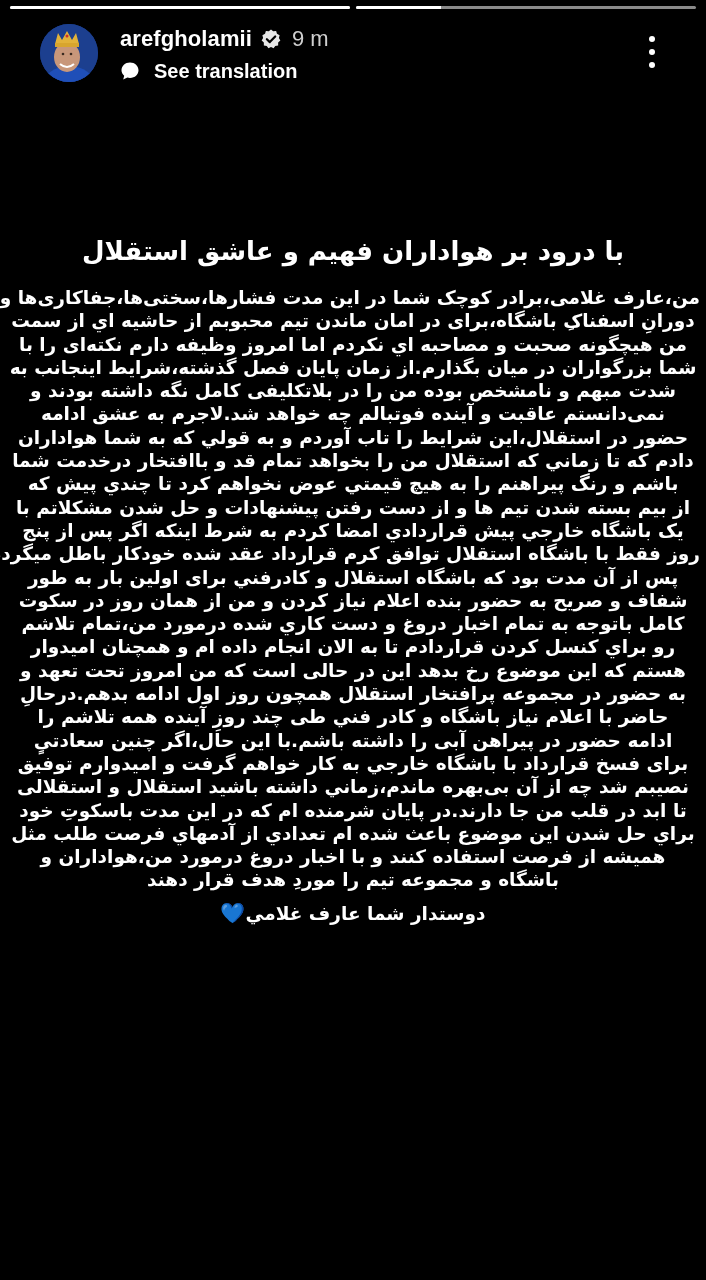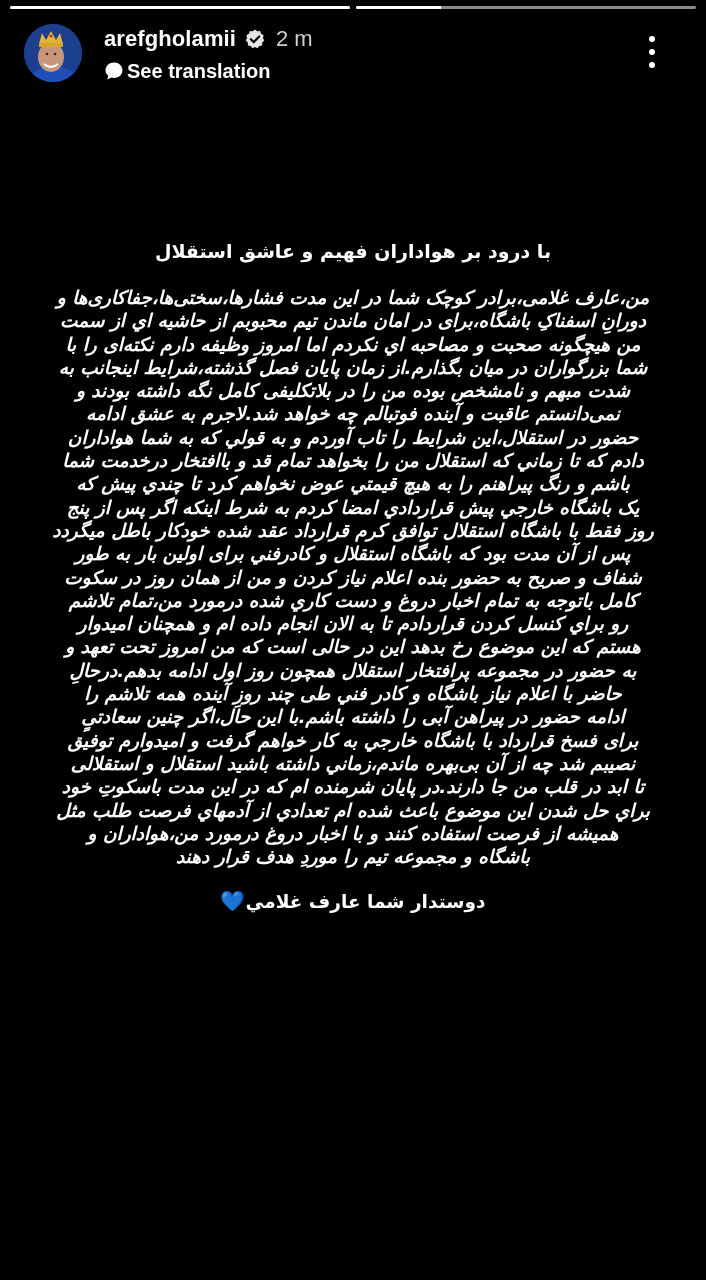--- a/index.html
+++ b/index.html
@@ -33,21 +33,21 @@
       overflow: hidden;
     }
     .progress-fill {
       position: absolute;
       left: 0; top: 0; bottom: 0;
       background: #ffffff;
     }
     .header {
       position: absolute;
       top: 24px;
-      left: 24px;
+      left: 40px;
       right: 20px;
       height: 60px;
     }
     .avatar {
       position: absolute;
       left: 0;
       top: 0;
       width: 58px;
       height: 58px;
       border-radius: 50%;
@@ -81,21 +81,21 @@
       font-size: 22px;
       color: #cfcfcf;
       margin-left: 2px;
     }
     .translate-line {
       position: absolute;
       left: 80px;
       top: 34px;
       display: flex;
       align-items: center;
-      gap: 3px;
+      gap: 14px;
       height: 26px;
     }
     .translate-icon { width: 20px; height: 20px; display: inline-block; }
     .translate-label {
       font-family: "Liberation Sans", sans-serif;
       font-weight: bold;
       font-size: 20px;
       color: #ffffff;
     }
     .more-button {
@@ -122,36 +122,35 @@
       top: 238px;
       left: 6px;
       width: 694px;
       direction: rtl;
       text-align: center;
       font-family: "DejaVu Sans", sans-serif;
       font-weight: bold;
       color: #ffffff;
     }
     .greeting {
-      font-size: 19px;
+      font-size: 26px;
       line-height: 26px;
       margin: 0 0 22px 0;
     }
     .body-lines {
       font-size: 18.5px;
       line-height: 23.3px;
       margin: 0;
     }
     .body-lines div {
       white-space: nowrap;
       text-align: center;
-      font-style: italic;
     }
     .signature {
-      margin-top: 20px;
+      margin-top: 8px;
       font-size: 18.5px;
       line-height: 26px;
     }
     .heart {
       color: #3a86ff;
       font-size: 20px;
     }
   </style>
 </head>
 <body>
@@ -181,21 +180,21 @@
   </div>
 
   <div class="user-line">
     <span class="username">arefgholamii</span>
     <span class="verified">
       <svg width="22" height="22" viewBox="0 0 24 24">
         <path d="M12 1.5 L14.4 3.6 L17.6 3.2 L18.5 6.3 L21.4 7.8 L20.6 10.9 L22.2 13.7 L19.8 15.8 L19.8 19 L16.6 19.5 L14.8 22.2 L12 20.8 L9.2 22.2 L7.4 19.5 L4.2 19 L4.2 15.8 L1.8 13.7 L3.4 10.9 L2.6 7.8 L5.5 6.3 L6.4 3.2 L9.6 3.6 Z" fill="#e6e6e6"></path>
         <path d="M7.5 12.3 L10.7 15.4 L16.6 9.2" stroke="#000000" stroke-width="2.4" fill="none" stroke-linecap="round" stroke-linejoin="round"></path>
       </svg>
     </span>
-    <span class="time">2 m</span>
+    <span class="time">9 m</span>
   </div>
 
   <div class="translate-line">
     <span class="translate-icon">
       <svg width="20" height="20" viewBox="0 0 20 20">
         <path d="M10 1.5 C14.9 1.5 18.5 4.9 18.5 9.3 C18.5 13.7 14.9 17 10 17 C9.1 17 8.2 16.9 7.4 16.6 L3.2 18.6 L4.2 14.8 C2.5 13.4 1.5 11.5 1.5 9.3 C1.5 4.9 5.1 1.5 10 1.5 Z" fill="#ffffff"></path>
       </svg>
     </span>
     <span class="translate-label">See translation</span>
   </div>
@@ -212,20 +211,21 @@
   <div class="body-lines" id="body-lines">
       <div>من،عارف غلامی،برادر کوچک شما در این مدت فشارها،سختی‌ها،جفاکاری‌ها و</div>
       <div>دورانِ اسفناکِ باشگاه،برای در امان ماندن تیم محبوبم از حاشیه اي از سمت</div>
       <div>من هیچگونه صحبت و مصاحبه اي نکردم اما امروز وظیفه دارم نکته‌ای را با</div>
       <div>شما بزرگواران در میان بگذارم.از زمان پایان فصل گذشته،شرایط اینجانب به</div>
       <div>شدت مبهم و نامشخص بوده من را در بلاتکلیفی کامل نگه داشته بودند و</div>
       <div>نمی‌دانستم عاقبت و آینده فوتبالم چه خواهد شد.لاجرم به عشق ادامه</div>
       <div>حضور در استقلال،این شرایط را تاب آوردم و به قولي که به شما هواداران</div>
       <div>دادم که تا زماني که استقلال من را بخواهد تمام قد و باافتخار درخدمت شما</div>
       <div>باشم و رنگ پیراهنم را به هیچ قیمتي عوض نخواهم کرد تا چندي پیش که</div>
+      <div>از بیم بسته شدن تیم ها و از دست رفتن پیشنهادات و حل شدن مشکلاتم با</div>
       <div>یک باشگاه خارجي پیش قراردادي امضا کردم به شرط اینکه اگر پس از پنج</div>
       <div>روز فقط با باشگاه استقلال توافق کرم قرارداد عقد شده خودکار باطل میگردد</div>
       <div>پس از آن مدت بود که باشگاه استقلال و کادرفني برای اولین بار به طور</div>
       <div>شفاف و صریح به حضور بنده اعلام نیاز کردن و من از همان روز در سکوت</div>
       <div>کامل باتوجه به تمام اخبار دروغ و دست کاري شده درمورد من،تمام تلاشم</div>
       <div>رو براي کنسل کردن قراردادم تا به الان انجام داده ام و همچنان امیدوار</div>
       <div>هستم که این موضوع رخ بدهد این در حالی است که من امروز تحت تعهد و</div>
       <div>به حضور در مجموعه پرافتخار استقلال همچون روز اول ادامه بدهم.درحالِ</div>
       <div>حاضر با اعلام نیاز باشگاه و کادر فني طی چند روزِ آینده همه تلاشم را</div>
       <div>ادامه حضور در پیراهن آبی را داشته باشم.با این حال،اگر چنین سعادتیٍ</div>

